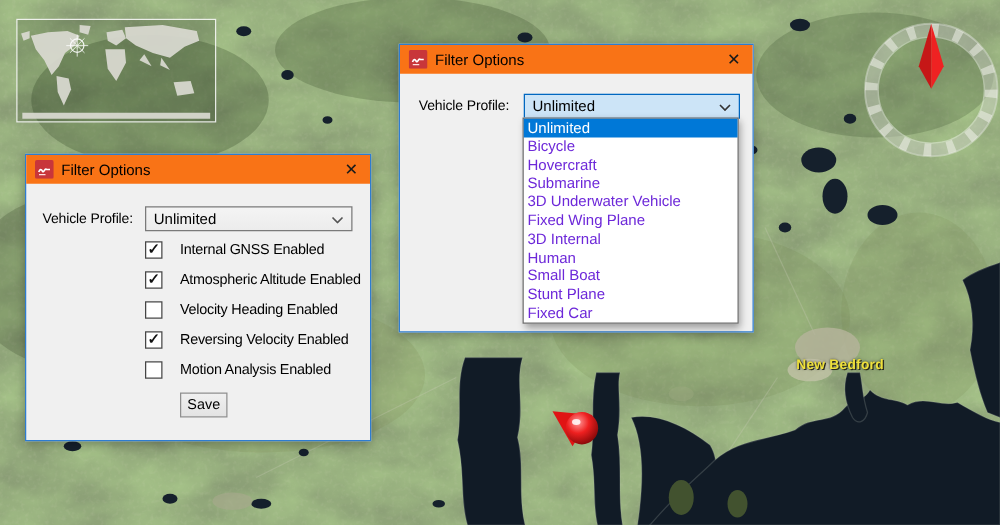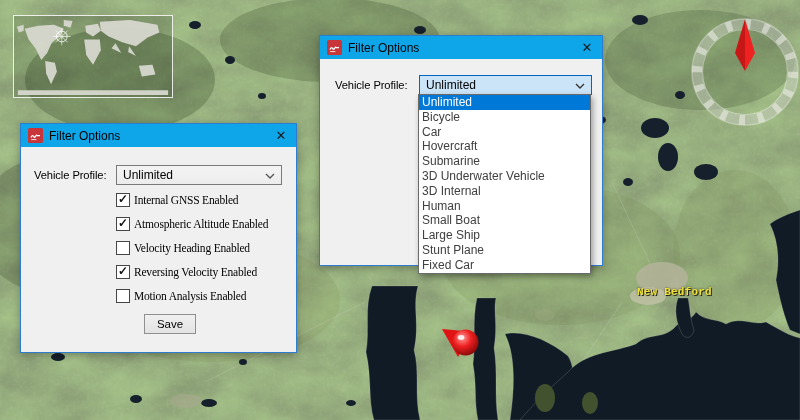--- a/index.html
+++ b/index.html
@@ -24,34 +24,34 @@
   
   #compass{left:690px;top:17px;width:110px;height:110px;}
 
   
   #marker{left:430px;top:320px;width:55px;height:45px;}
 
   
   .place-label{
     left:637px;top:286px;font-size:11px;font-weight:700;color:#efe13b;
     text-shadow:1px 1px 0 rgba(35,35,25,.95),0 0 2px rgba(0,0,0,.7);
-    letter-spacing:.2px;white-space:nowrap;font-family:Liberation Mono, monospace;
+    letter-spacing:.2px;white-space:nowrap;
   }
 
   
   .dialog{
     position:absolute;background:#f0f0f0;
     border:1px solid #2e7cd0;
     box-shadow:0 2px 8px rgba(0,0,0,.28);
   }
   #dlg-left{left:20px;top:123px;width:277px;height:230px;}
   #dlg-top{left:319px;top:35px;width:284px;height:231px;}
 
   .titlebar{
-    position:absolute;left:0;top:0;right:0;height:23px;background:#0ea5e9;
+    position:absolute;left:0;top:0;right:0;height:23px;background:#f97316;
     display:flex;align-items:center;
   }
   .app-icon{width:15px;height:15px;margin-left:7px;flex:0 0 auto;}
   .title-text{font-size:12px;color:#000;margin-left:6px;white-space:nowrap;}
   .close-btn{
     position:absolute;right:4px;top:1px;width:22px;height:21px;
     display:flex;align-items:center;justify-content:center;
     font-size:13px;color:#1a1a1a;cursor:default;
   }
 
@@ -67,35 +67,35 @@
   .combobox.open{background:#cce4f7;border:1px solid #0067c0;}
   .chev{position:absolute;right:6px;top:7px;width:10px;height:6px;}
 
   
   .cb-row{position:absolute;left:95px;height:16px;display:flex;align-items:center;}
   .cb-box{
     width:14px;height:14px;background:#fff;border:1px solid #454545;
     font-size:12px;font-weight:700;line-height:11px;color:#111;
     text-align:center;flex:0 0 auto;
   }
-  .cb-label{font-size:11.5px;color:#000;margin-left:4px;white-space:nowrap;letter-spacing:-.2px;font-family:Liberation Serif, serif;}
+  .cb-label{font-size:11.5px;color:#000;margin-left:14px;white-space:nowrap;letter-spacing:-.2px;}
 
   .save-btn{
-    position:absolute;left:123px;top:190px;width:52px;height:20px;
+    position:absolute;left:123px;top:190px;width:38px;height:20px;
     background:linear-gradient(#f0f0f0,#e3e3e3);border:1px solid #8f8f8f;
     font-size:11.5px;color:#000;display:flex;align-items:center;justify-content:center;
   }
 
   
   #option-list{
     left:418px;top:94px;width:173px;background:#fff;
     border:1px solid #6a6a6a;box-shadow:2px 3px 6px rgba(0,0,0,.35);
   }
   .opt{
-    height:14.8px;line-height:14.8px;font-size:12px;color:#404040;
+    height:14.8px;line-height:14.8px;font-size:12px;color:#6d28d9;
     padding-left:3px;white-space:nowrap;overflow:hidden;
   }
   .opt.sel{background:#0078d7;color:#fff;}
 </style>
 </head>
 <body>
 
 <div id="stage">
 
   <svg id="map-bg" viewBox="0 0 800 420" preserveAspectRatio="none">
@@ -302,36 +302,35 @@
         <path d="M1,1 L5,5 L9,1" stroke="#333" stroke-width="1.3" fill="none"></path>
       </svg>
     </div>
   </div>
 
   <div id="option-list" class="abs">
     <div class="opt sel">Unlimited</div>
 
     <div class="opt">Bicycle</div>
 
-    <div class="opt">Car</div>
 
     <div class="opt">Hovercraft</div>
 
     <div class="opt">Submarine</div>
 
     <div class="opt">3D Underwater Vehicle</div>
 
+    <div class="opt">Fixed Wing Plane</div>
 
     <div class="opt">3D Internal</div>
 
     <div class="opt">Human</div>
 
     <div class="opt">Small Boat</div>
 
-    <div class="opt">Large Ship</div>
 
 
     <div class="opt">Stunt Plane</div>
 
     <div class="opt">Fixed Car</div>
   </div>
 
 </div>
 
 </body></html>

